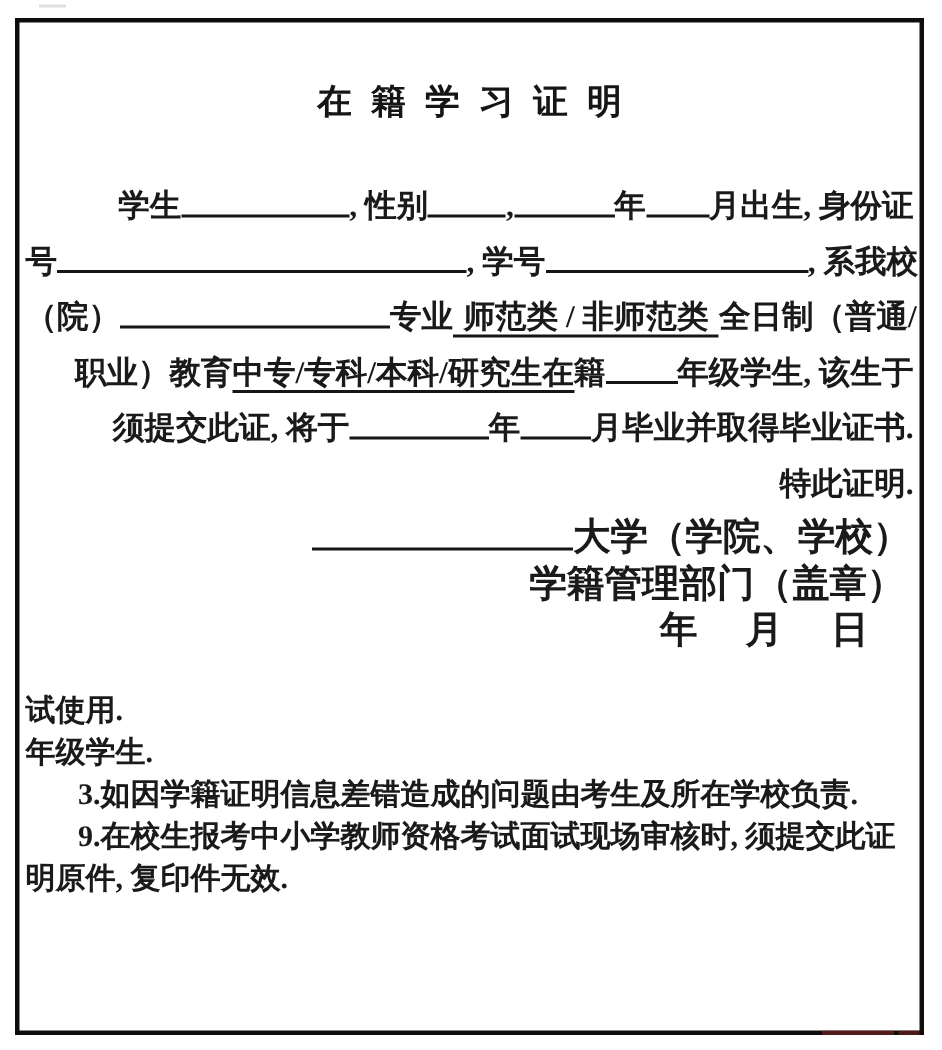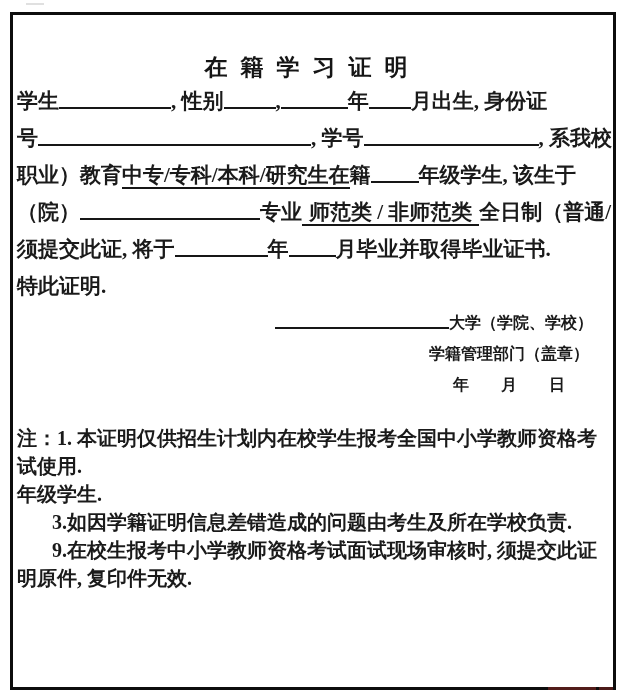--- a/index.html
+++ b/index.html
@@ -1,32 +1,32 @@
 <!DOCTYPE html>
 <html><head>
 <meta charset="utf-8">
 <style>
   html,body{margin:0;padding:0;background:#ffffff;}
   .page{position:relative;width:628px;height:700px;background:#ffffff;
         font-family:"Liberation Serif",serif;color:#1a1a1a;overflow:hidden;}
   .frame{position:absolute;left:10px;top:12px;width:606px;height:678px;
          border:3px solid #0d0d0d;box-sizing:border-box;overflow:hidden;
-         padding:0 18px 0 4px;}
+         padding:0 4px 0 4px;}
   .title{margin-top:37px;text-align:center;font-size:23px;font-weight:700;
          letter-spacing:13px;padding-left:13px;white-space:nowrap;color:#151515;}
-  .body-block{}
+  .body-block{margin-top:36px;text-align:right;}
   .bline{height:37px;line-height:37px;font-size:21px;font-weight:600;white-space:nowrap;}
   .bl{display:inline-block;height:2px;border-bottom:2px solid #161616;vertical-align:-1px;}
   .w42{width:42px}.w47{width:47px}.w48{width:48px}.w52{width:52px}.w67{width:67px}
   .w86{width:86px}.w93{width:93px}.w112{width:112px}.w174{width:174px}.w175{width:175px}
   .w180{width:180px}.w273{width:273px}
   .ult{border-bottom:2px solid #161616;}
   .padw{padding:0 7px;}
   .sig-block{margin-top:2px;text-align:right;}
-  .sline{height:31px;line-height:31px;font-size:16px;font-weight:600;white-space:nowrap;}
+  .sline{height:31px;line-height:31px;font-size:25px;font-weight:600;white-space:nowrap;}
   .s-univ{padding-right:2px;}
   .s-dept{padding-right:6px;}
   .s-date{padding-right:30px;}
   .dsp{margin-left:32px;}
   .notes-block{margin-top:24px;}
   .nline{height:28px;line-height:28px;font-size:20px;font-weight:600;white-space:nowrap;}
   .ind40{padding-left:40px;}
   .ind35{padding-left:35px;}
   .artifact{position:absolute;}
   .a-top{left:26px;top:3px;width:18px;height:2px;background:rgba(0,0,0,0.12);}
@@ -42,38 +42,37 @@
   <div class="frame">
 
     <div class="title">在籍学习证明</div>
 
     <div class="body-block">
 
       <div class="bline"><span>学生</span><span class="bl w112"></span><span>, 性别</span><span class="bl w52"></span><span>,</span><span class="bl w67"></span><span>年</span><span class="bl w42"></span><span>月出生, 身份证</span></div>
 
       <div class="bline"><span>号</span><span class="bl w273"></span><span>, 学号</span><span class="bl w175"></span><span>, 系我校</span></div>
 
+      <div class="bline"><span>（院）</span><span class="bl w180"></span><span>专业</span><span class="ult padw">师范类 / 非师范类</span><span>全日制（普通/</span></div>
+
       <div class="bline"><span>职业）教育</span><span class="ult">中专/专科/本科/研究生在</span><span>籍</span><span class="bl w48"></span><span>年级学生, 该生于</span></div>
-
-      <div class="bline"><span>（院）</span><span class="bl w180"></span><span>专业</span><span class="ult padw">师范类 / 非师范类</span><span>全日制（普通/</span></div>
 
 
       <div class="bline"><span>须提交此证, 将于</span><span class="bl w93"></span><span>年</span><span class="bl w47"></span><span>月毕业并取得毕业证书.</span></div>
 
       <div class="bline"><span>特此证明.</span></div>
     </div>
 
     <div class="sig-block">
       <div class="sline s-univ"><span class="bl w174"></span><span>大学（学院、学校）</span></div>
       <div class="sline s-dept"><span>学籍管理部门（盖章）</span></div>
       <div class="sline s-date"><span>年</span><span class="dsp">月</span><span class="dsp">日</span></div>
     </div>
 
     <div class="notes-block">
-      <div class="nline">注：1. 本证明仅供招生计划内在校学生报考全国中小学教师资格考</div>
       <div class="nline">试使用.</div>
       <div class="nline">年级学生.</div>
       <div class="nline ind35">3.如因学籍证明信息差错造成的问题由考生及所在学校负责.</div>
       <div class="nline ind35">9.在校生报考中小学教师资格考试面试现场审核时, 须提交此证</div>
       <div class="nline">明原件, 复印件无效.</div>
     </div>
 
   </div>
 
   <div class="artifact a-red1"></div>

